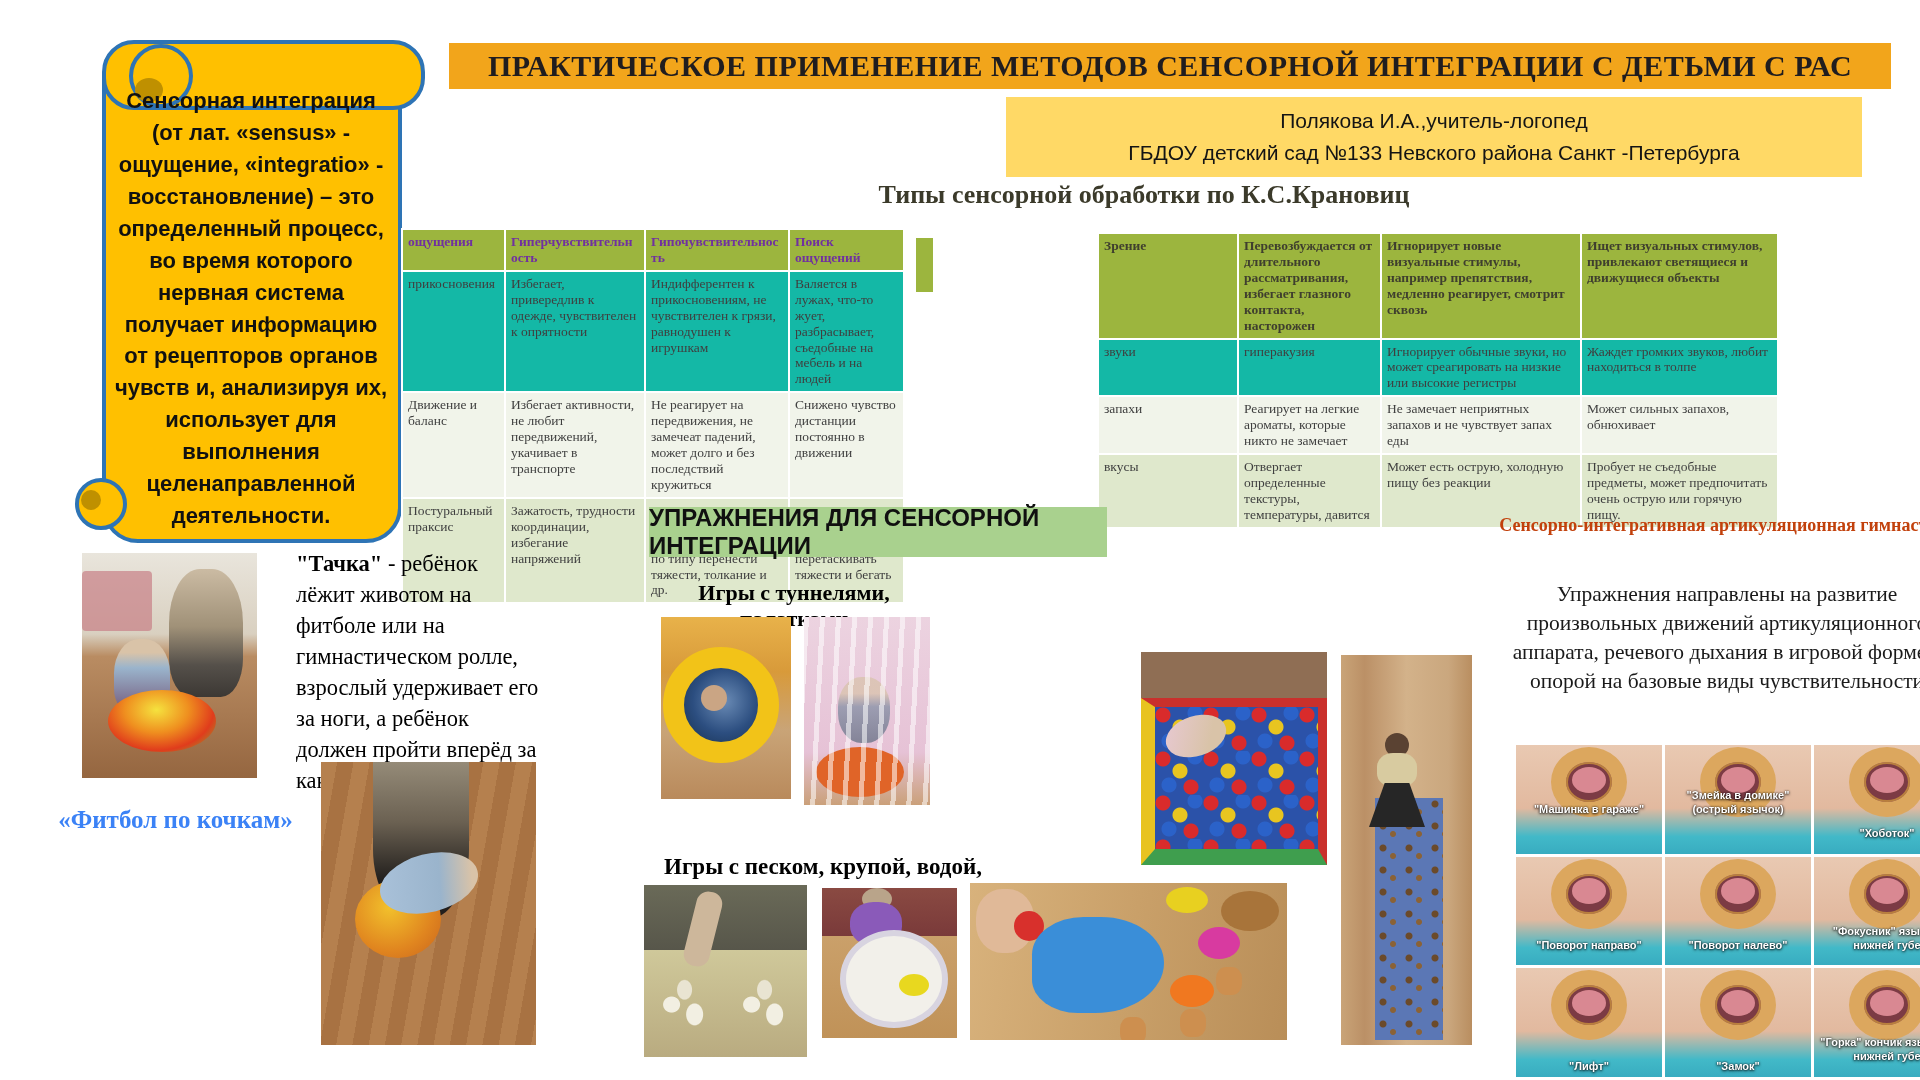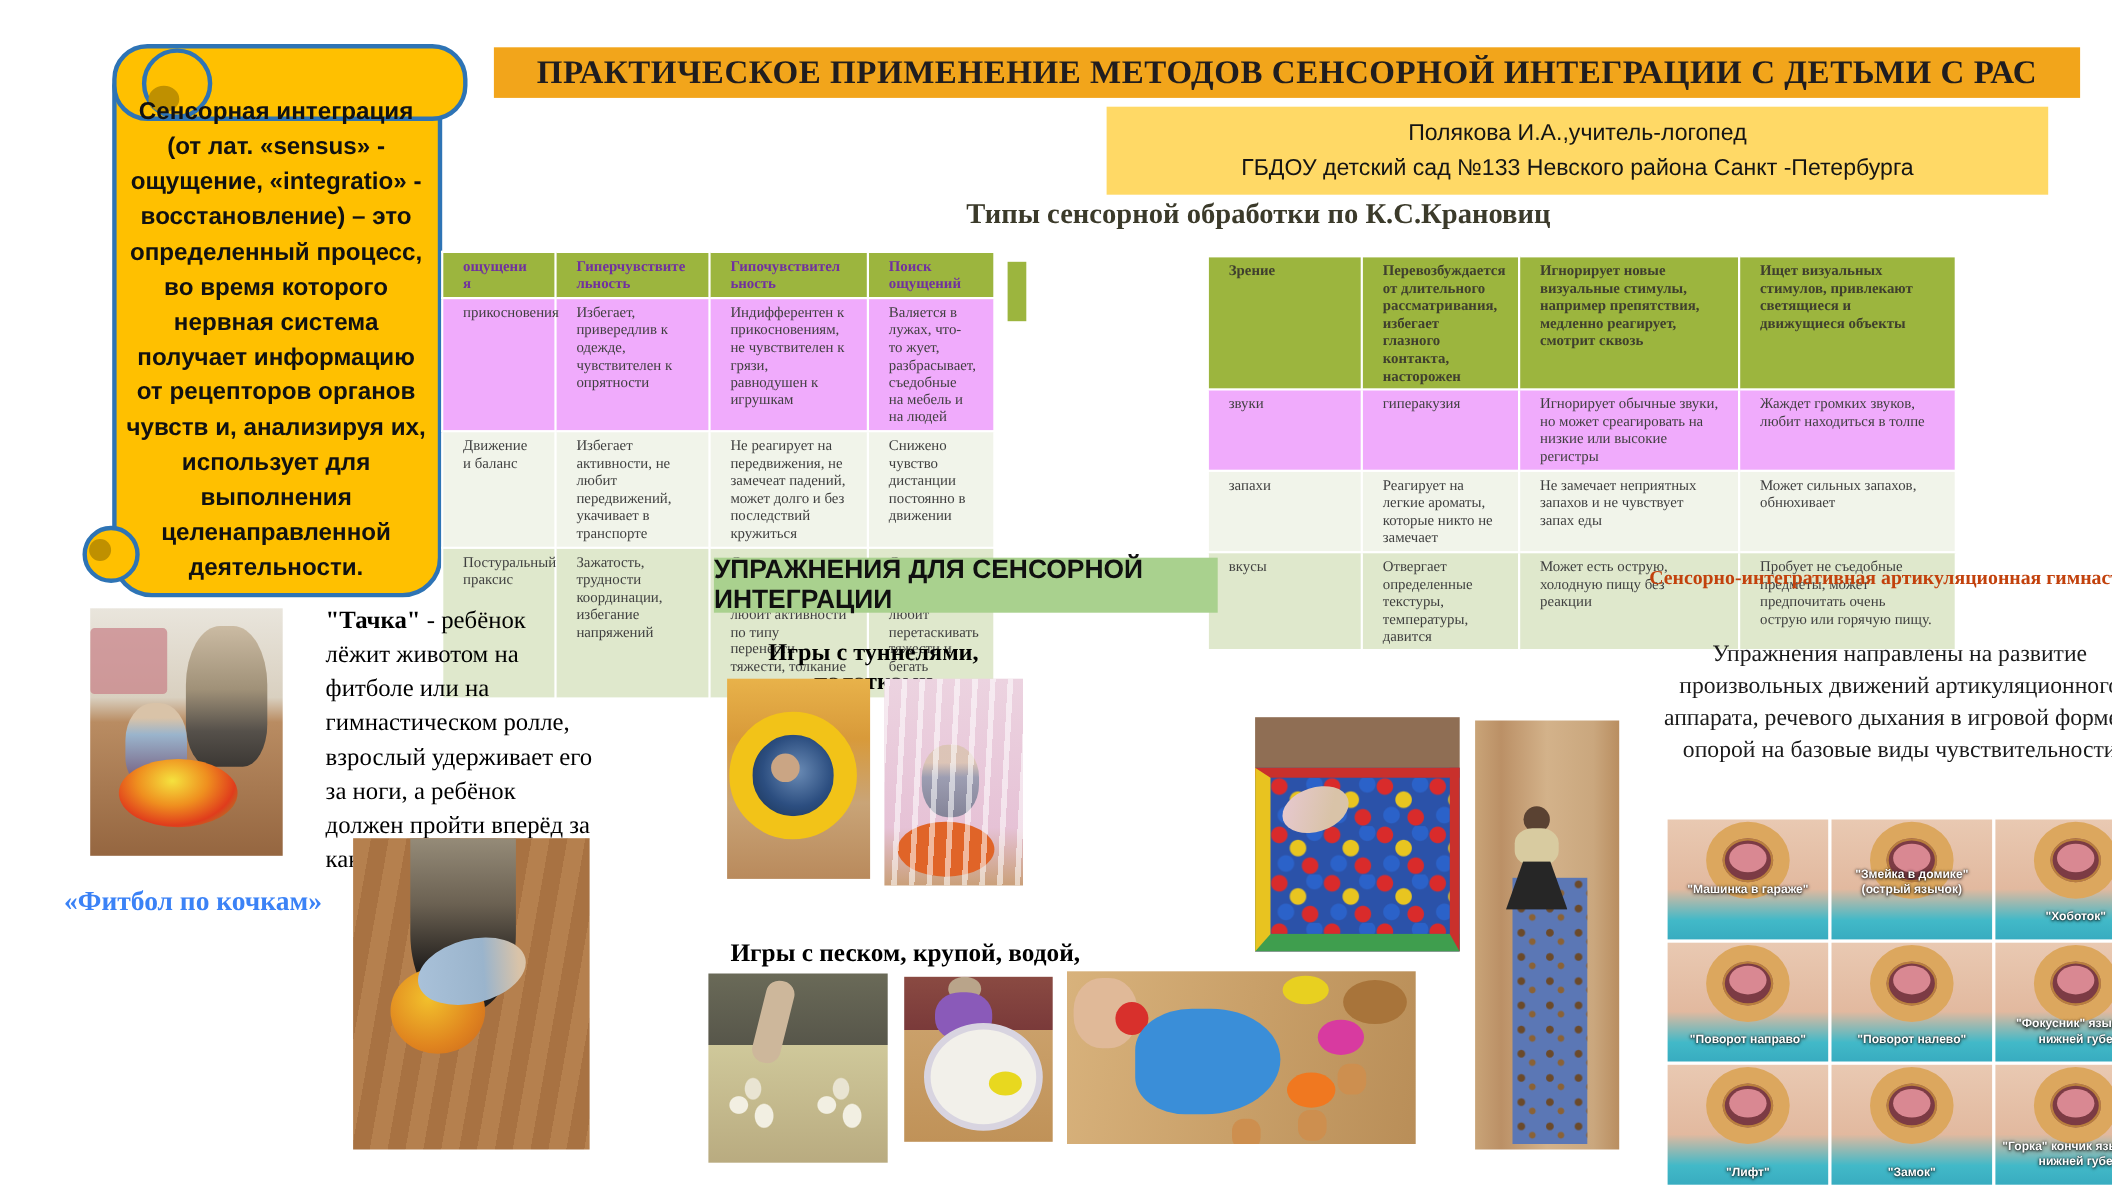--- a/index.html
+++ b/index.html
@@ -30,25 +30,25 @@
   .scroll-curl-bottom::after{content:"";position:absolute;left:2px;top:8px;width:20px;height:20px;
     border-radius:50%;background:#BF9000;}
   .scroll-text{position:absolute;left:26px;right:32px;top:50px;bottom:10px;
     display:flex;align-items:center;justify-content:center;text-align:center;
     font-family:"Liberation Sans",sans-serif;font-weight:bold;font-size:22px;line-height:1.45;color:#111;}
 
   
   .table-title{left:750px;top:180px;width:700px;text-align:center;
     font-weight:bold;font-size:26px;color:#3B3A2A;}
   table.stbl{border-collapse:collapse;table-layout:fixed;font-size:13.5px;line-height:1.18;color:#3F3F3F;}
-  table.stbl th,table.stbl td{border:2px solid #ffffff;padding:4px 18px;vertical-align:top;text-align:left;}
+  table.stbl th,table.stbl td{border:2px solid #ffffff;padding:4px 5px;vertical-align:top;text-align:left;}
   table.stbl th{background:#9CB53E;font-weight:bold;overflow-wrap:anywhere;}
   table.t-left th{color:#7030A0;}
   table.t-right th{color:#3F3F2E;overflow-wrap:normal;}
-  table.stbl tr.band-a td{background:#f0abfc;}
+  table.stbl tr.band-a td{background:#14b8a6;}
   table.stbl tr.band-b td{background:#F1F4EA;}
   table.stbl tr.band-c td{background:#DFE8CC;}
   .t1{left:357px;top:228px;width:502px;}
   .t2{left:1053px;top:232px;width:680px;}
   .green-strip{left:872px;top:238px;width:17px;height:54px;background:#9CB53E;}
 
   
   .ex-banner{left:605px;top:507px;width:458px;height:50px;background:#A9D18E;
     display:flex;align-items:center;justify-content:center;
     font-family:"Liberation Sans",sans-serif;font-weight:bold;font-size:24px;color:#101010;}

